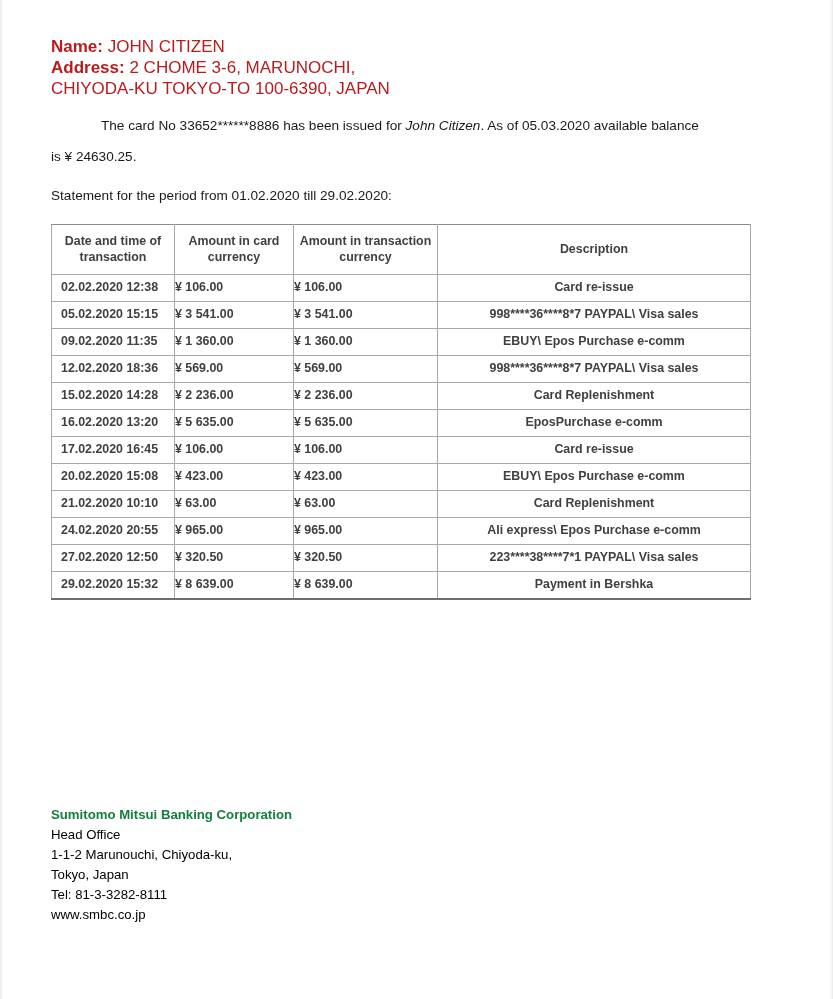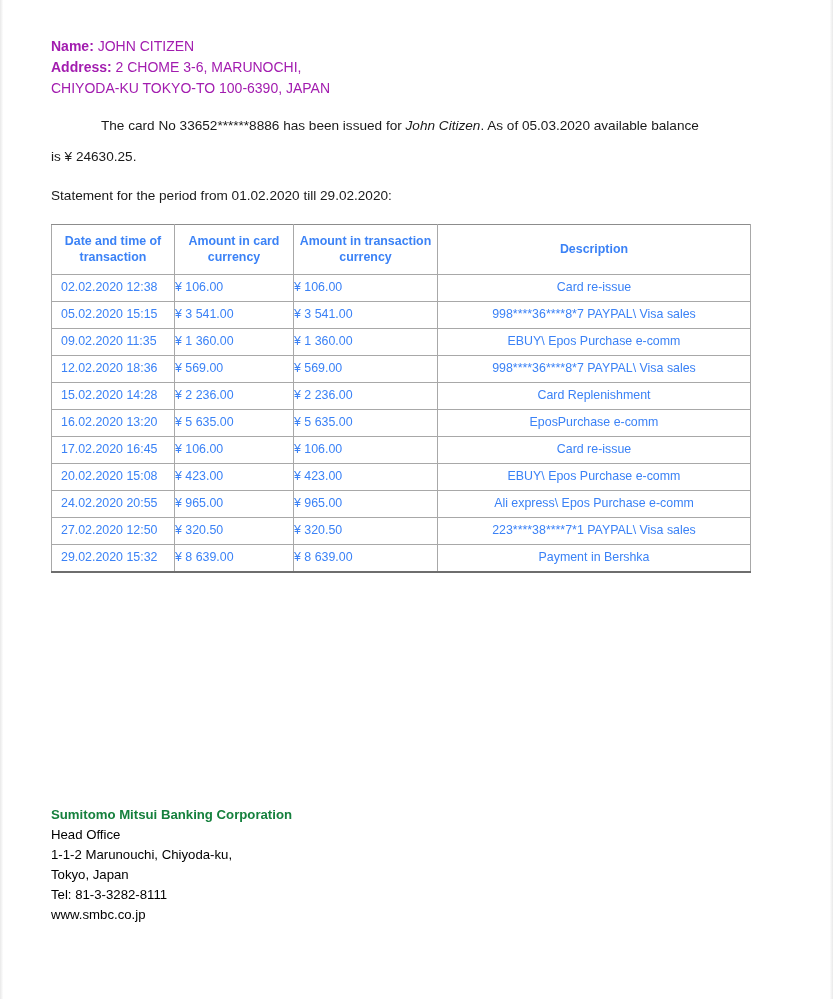--- a/index.html
+++ b/index.html
@@ -34,23 +34,23 @@
 
   .content {
     position: absolute;
     left: 51px;
     top: 36px;
     width: 700px;
   }
 
   
   .addr-block {
-    font-size: 14px;
+    font-size: 17px;
     line-height: 21px;
-    color: #a21caf;
+    color: #b91c1c;
   }
   .addr-line {
     white-space: nowrap;
   }
   .addr-label {
     font-weight: bold;
   }
 
   
   .intro {
@@ -70,27 +70,28 @@
     color: #1a1a1a;
   }
 
   
   .stmt-table {
     margin-top: 18px;
     border-collapse: collapse;
     width: 699px;
     table-layout: fixed;
     font-size: 12.4px;
-    color: #3b82f6;
+    color: #404040;
   }
   .stmt-table th,
   .stmt-table td {
     border: 1px solid #a8a8a8;
     padding: 0;
     vertical-align: middle;
+    font-weight: bold;
   }
   .stmt-table thead th {
     font-weight: bold;
     text-align: center;
     height: 45px;
     line-height: 16px;
     padding: 2px 4px;
     border-top: 1px solid #8c8c8c;
   }
   .stmt-table tbody td {
@@ -209,20 +210,26 @@
             <td class="cell-amt">¥ 106.00</td>
             <td class="cell-desc">Card re-issue</td>
           </tr>
           <tr>
             <td class="cell-date">20.02.2020 15:08</td>
             <td class="cell-amt">¥ 423.00</td>
             <td class="cell-amt">¥ 423.00</td>
             <td class="cell-desc">EBUY\ Epos Purchase e-comm</td>
           </tr>
           <tr>
+            <td class="cell-date">21.02.2020 10:10</td>
+            <td class="cell-amt">¥ 63.00</td>
+            <td class="cell-amt">¥ 63.00</td>
+            <td class="cell-desc">Card Replenishment</td>
+          </tr>
+          <tr>
             <td class="cell-date">24.02.2020 20:55</td>
             <td class="cell-amt">¥ 965.00</td>
             <td class="cell-amt">¥ 965.00</td>
             <td class="cell-desc">Ali express\ Epos Purchase e-comm</td>
           </tr>
           <tr>
             <td class="cell-date">27.02.2020 12:50</td>
             <td class="cell-amt">¥ 320.50</td>
             <td class="cell-amt">¥ 320.50</td>
             <td class="cell-desc">223****38****7*1 PAYPAL\ Visa sales</td>

